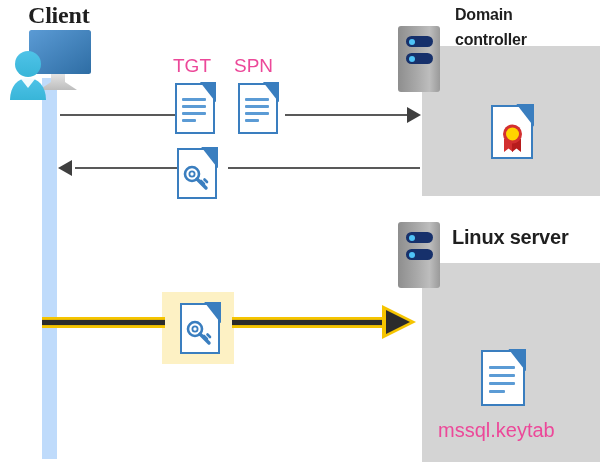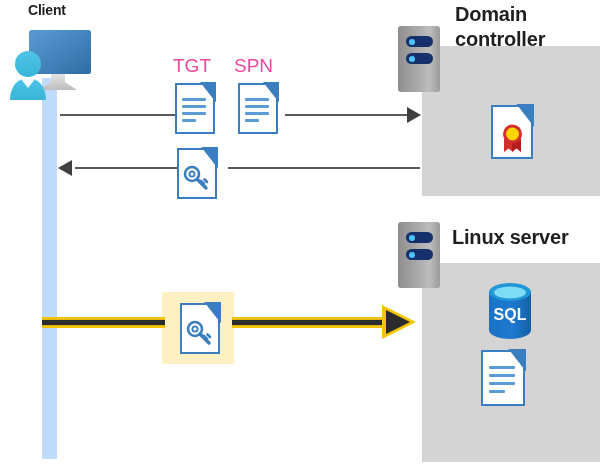--- a/index.html
+++ b/index.html
@@ -12,22 +12,22 @@
 
   
   .abs{position:absolute;}
 
   
   .title{
     font-weight:bold;
     color:#1f1f1f;
     letter-spacing:-0.2px;
   }
-  #client-title{left:28px;top:2px;font-size:14px;}
-  #dc-title{left:455px;top:2px;font-size:20px;line-height:25px;width:140px;}
+  #client-title{left:28px;top:2px;font-size:24px;font-family:Liberation Serif, serif;}
+  #dc-title{left:455px;top:2px;font-size:16px;line-height:25px;width:140px;}
   #linux-title{left:452px;top:225px;font-size:20px;line-height:25px;width:150px;}
 
   
   #lifeline{left:42px;top:78px;width:15px;height:381px;background:#bfdbfb;}
 
   
   .panel{background:#d4d4d4;}
   #dc-panel{left:422px;top:46px;width:178px;height:150px;}
   #linux-panel{left:422px;top:263px;width:178px;height:199px;}
 
@@ -178,45 +178,31 @@
     <div class="bar">
         <span class="led"></span>
       </div>
     <div class="bar">
         <span class="led"></span>
       </div>
   </div>
 
   <div class="abs title" id="linux-title">Linux server</div>
 
-  <div class="abs" id="sql">
-    <svg viewBox="0 0 48 58" width="48" height="58">
-      <defs>
-        <linearGradient id="cyl" x1="0" y1="0" x2="1" y2="0">
-          <stop offset="0" stop-color="#1b72c4"></stop>
-            <stop offset="0.55" stop-color="#1e7ad0"></stop>
-          <stop offset="1" stop-color="#1560a8"></stop>
-        </linearGradient>
-      </defs>
-      <path d="M3 10 h42 v38 a21 9 0 0 1 -42 0 z" fill="url(#cyl)"></path>
-      <ellipse cx="24" cy="10" rx="21" ry="9" fill="#2196d8"></ellipse>
-      <ellipse cx="24" cy="10.5" rx="16" ry="6" fill="#7fdcf5"></ellipse>
-      <text x="24" y="38" font-family="Liberation Sans, sans-serif" font-size="16" font-weight="bold" fill="#ffffff" text-anchor="middle">SQL</text>
-    </svg>
-  </div>
 
   <div class="abs doc" id="doc-keytab">
     <div class="page"></div>
     <div class="fold"></div>
     <div class="ln" style="left:8px;top:16px;width:26px;"></div>
     <div class="ln" style="left:8px;top:24px;width:26px;"></div>
     <div class="ln" style="left:8px;top:32px;width:26px;"></div>
     <div class="ln" style="left:8px;top:40px;width:16px;"></div>
   </div>
 
+  <div class="abs label" id="lbl-keytab">mssql.keytab</div>
 
   <div class="abs line" id="line1a"></div>
   <div class="abs line" id="line1b"></div>
   <div class="abs arrowR"></div>
 
   <div class="abs label" id="lbl-tgt">TGT</div>
   <div class="abs label" id="lbl-spn">SPN</div>
 
   <div class="abs doc tgtdoc" id="doc-tgt">
     <div class="page"></div>

